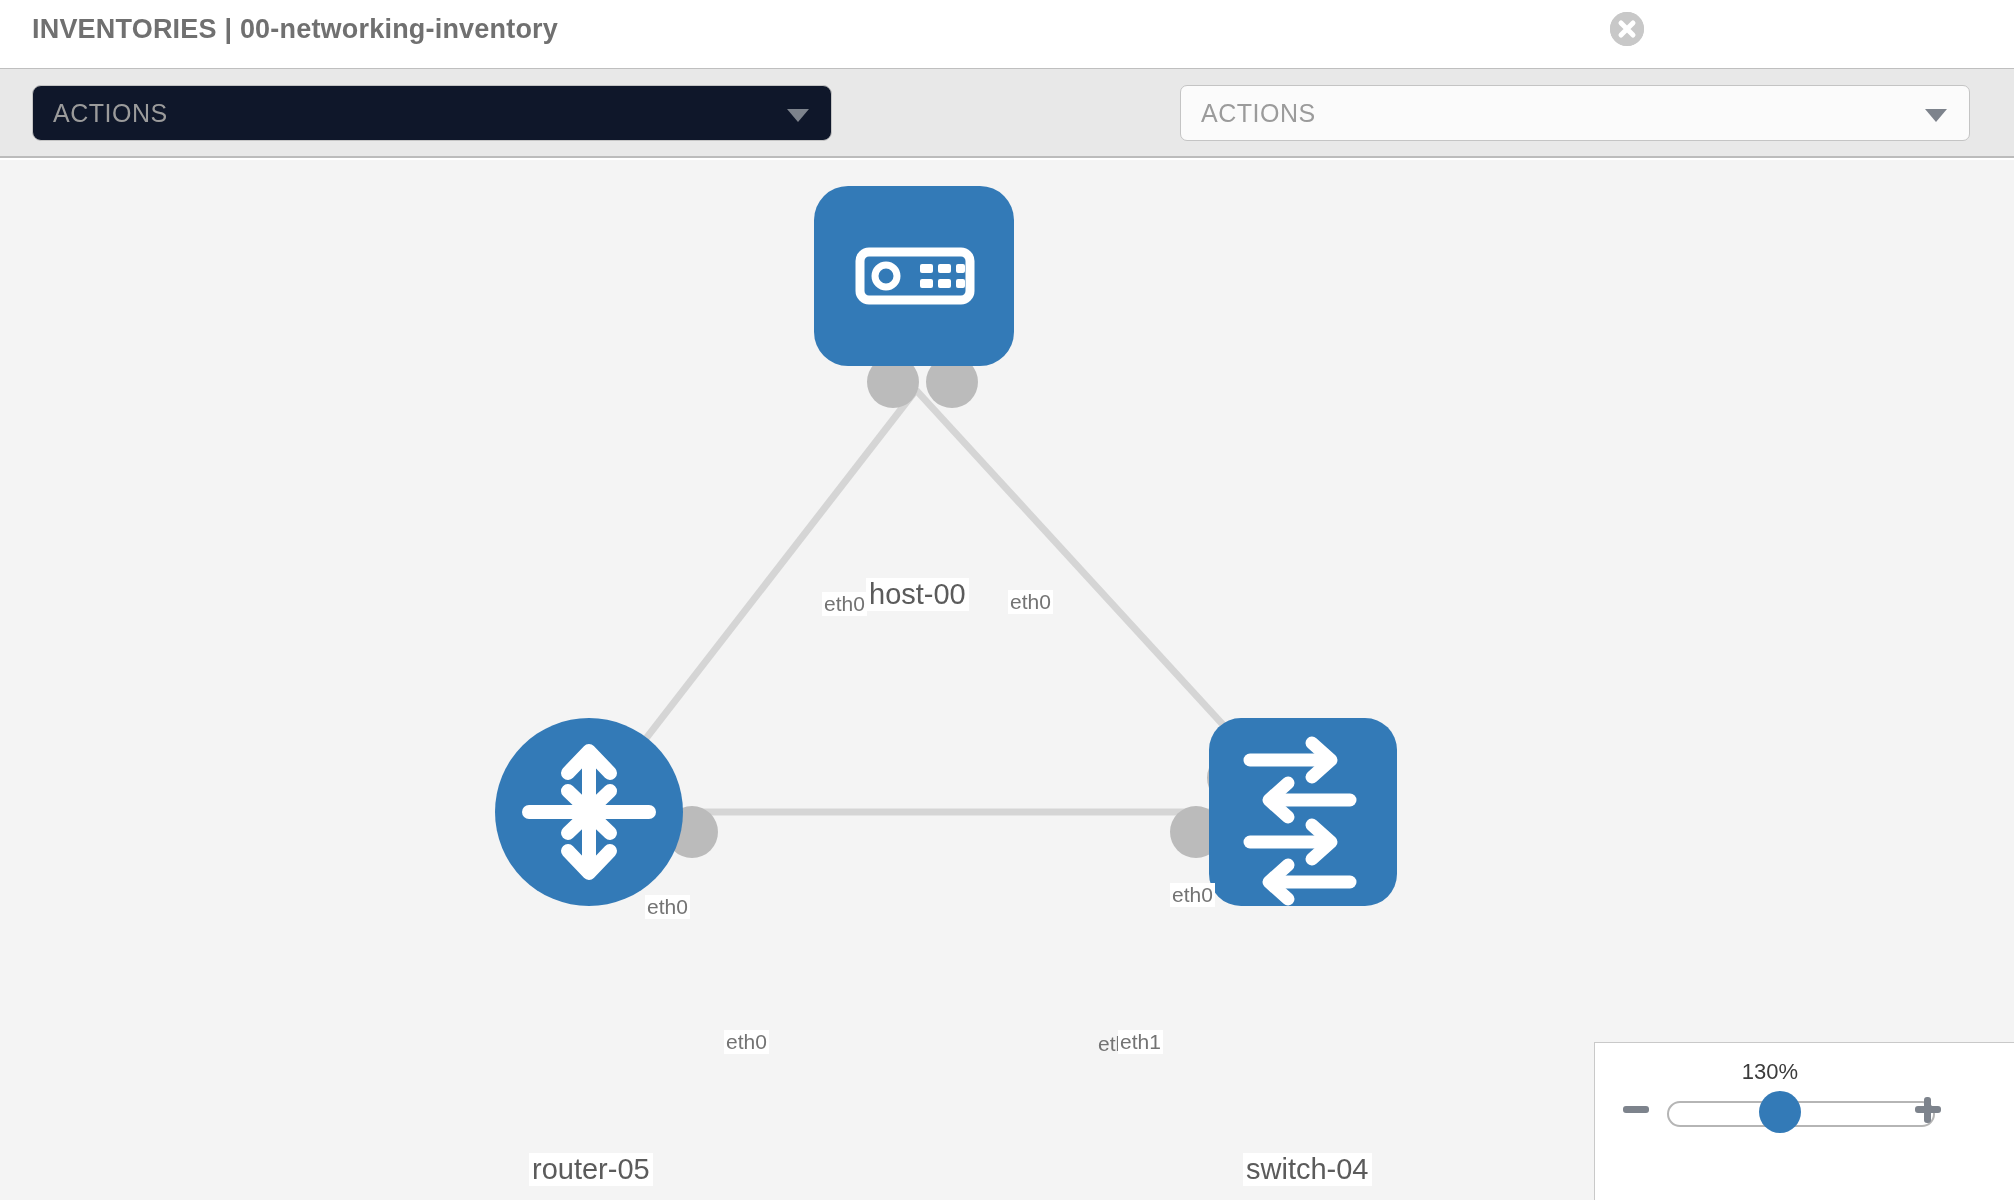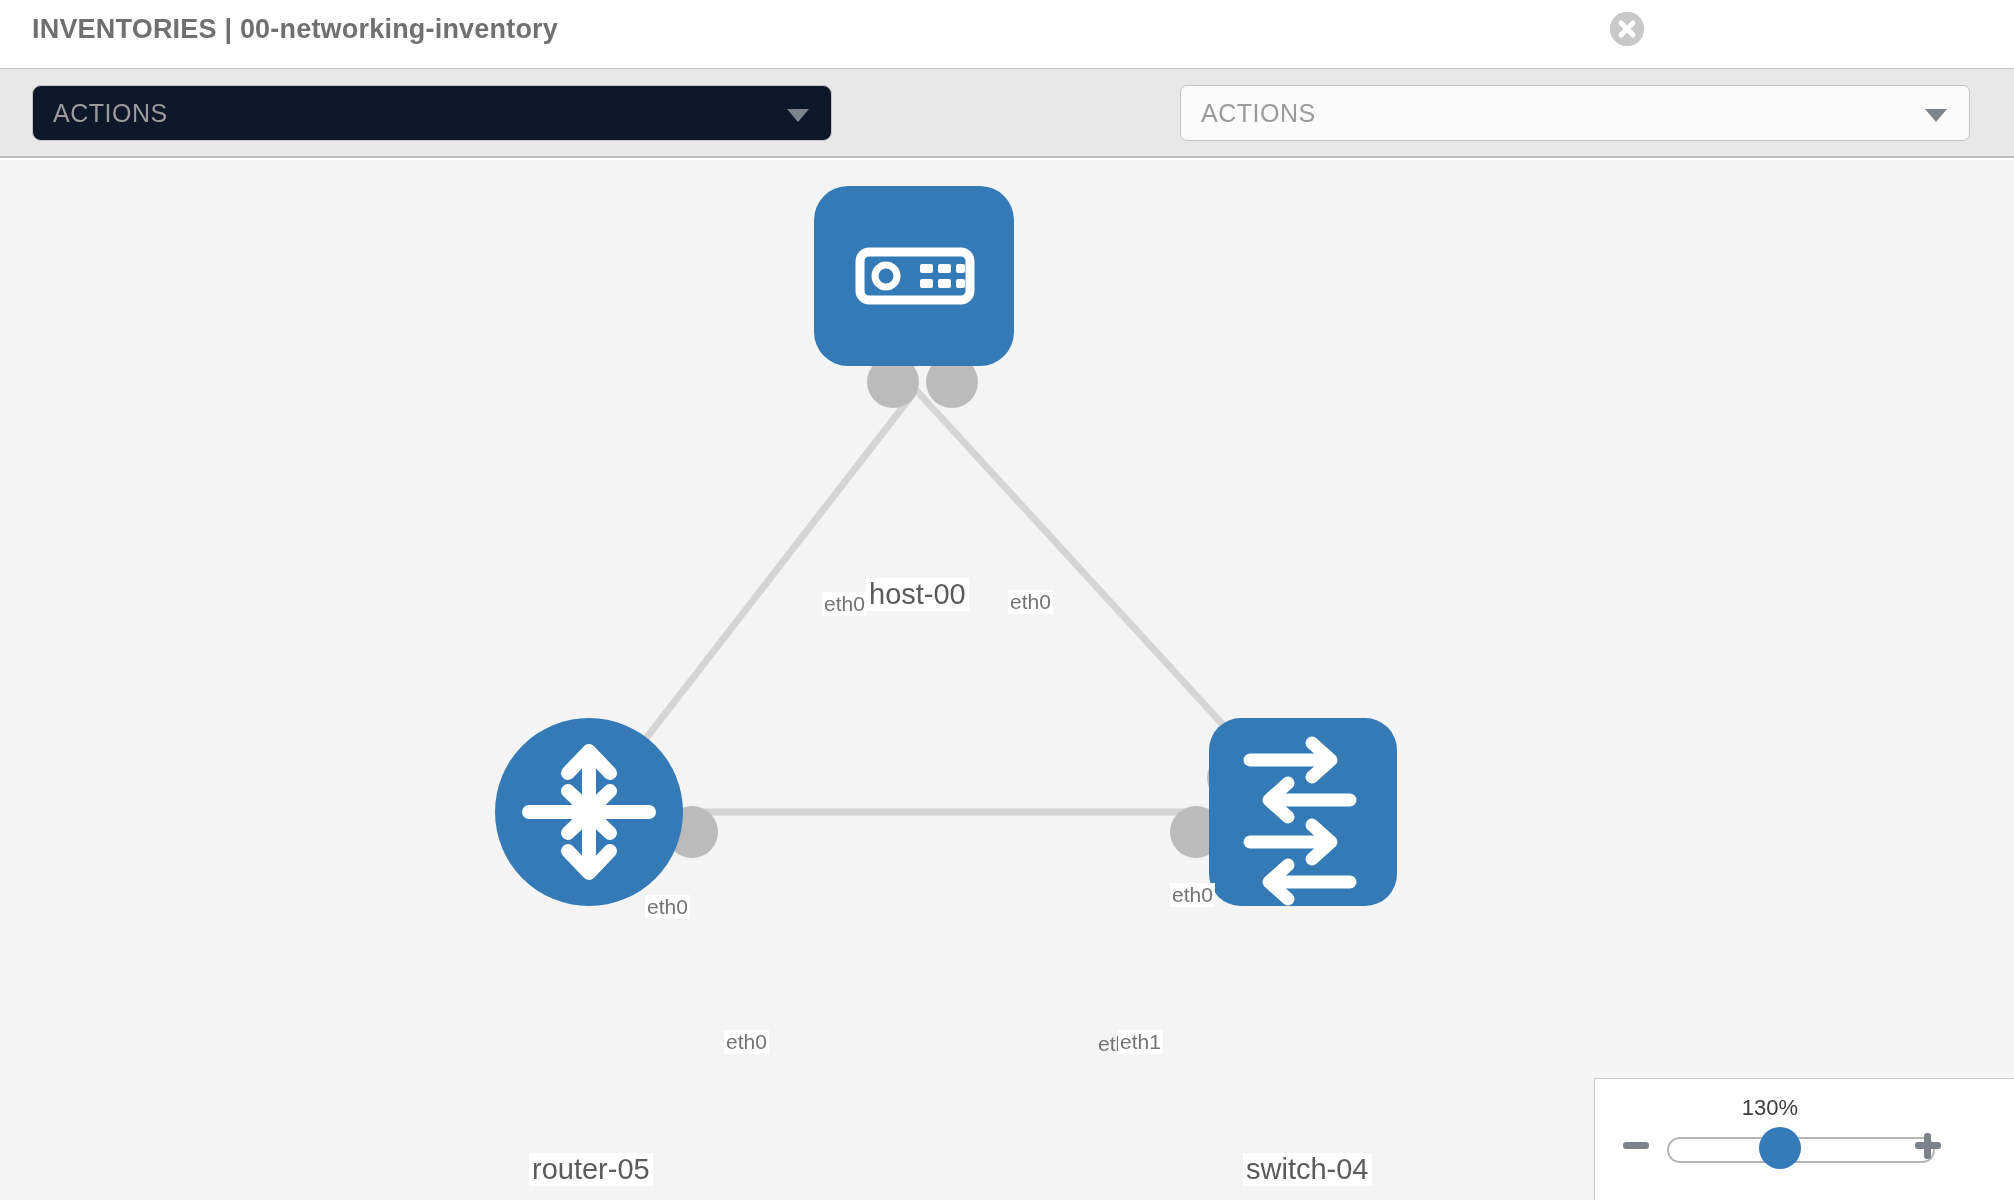--- a/index.html
+++ b/index.html
@@ -102,21 +102,21 @@
     color:#737373;
     font-size:21px;
     padding:0 2px;
     white-space:nowrap;
     line-height:1.15;
   }
 
   
   .zoom-panel {
     position:absolute; right:0; bottom:0;
-    width:420px; height:122px;
+    width:420px; height:158px;
     background:#ffffff;
     border-top:1px solid #c9c9c9;
     border-left:1px solid #c9c9c9;
   }
   .zoom-value {
     position:absolute; top:16px; left:0; width:350px;
     text-align:center;
     font-size:22px; color:#3b3b3b;
   }
   .zoom-minus, .zoom-plus {

